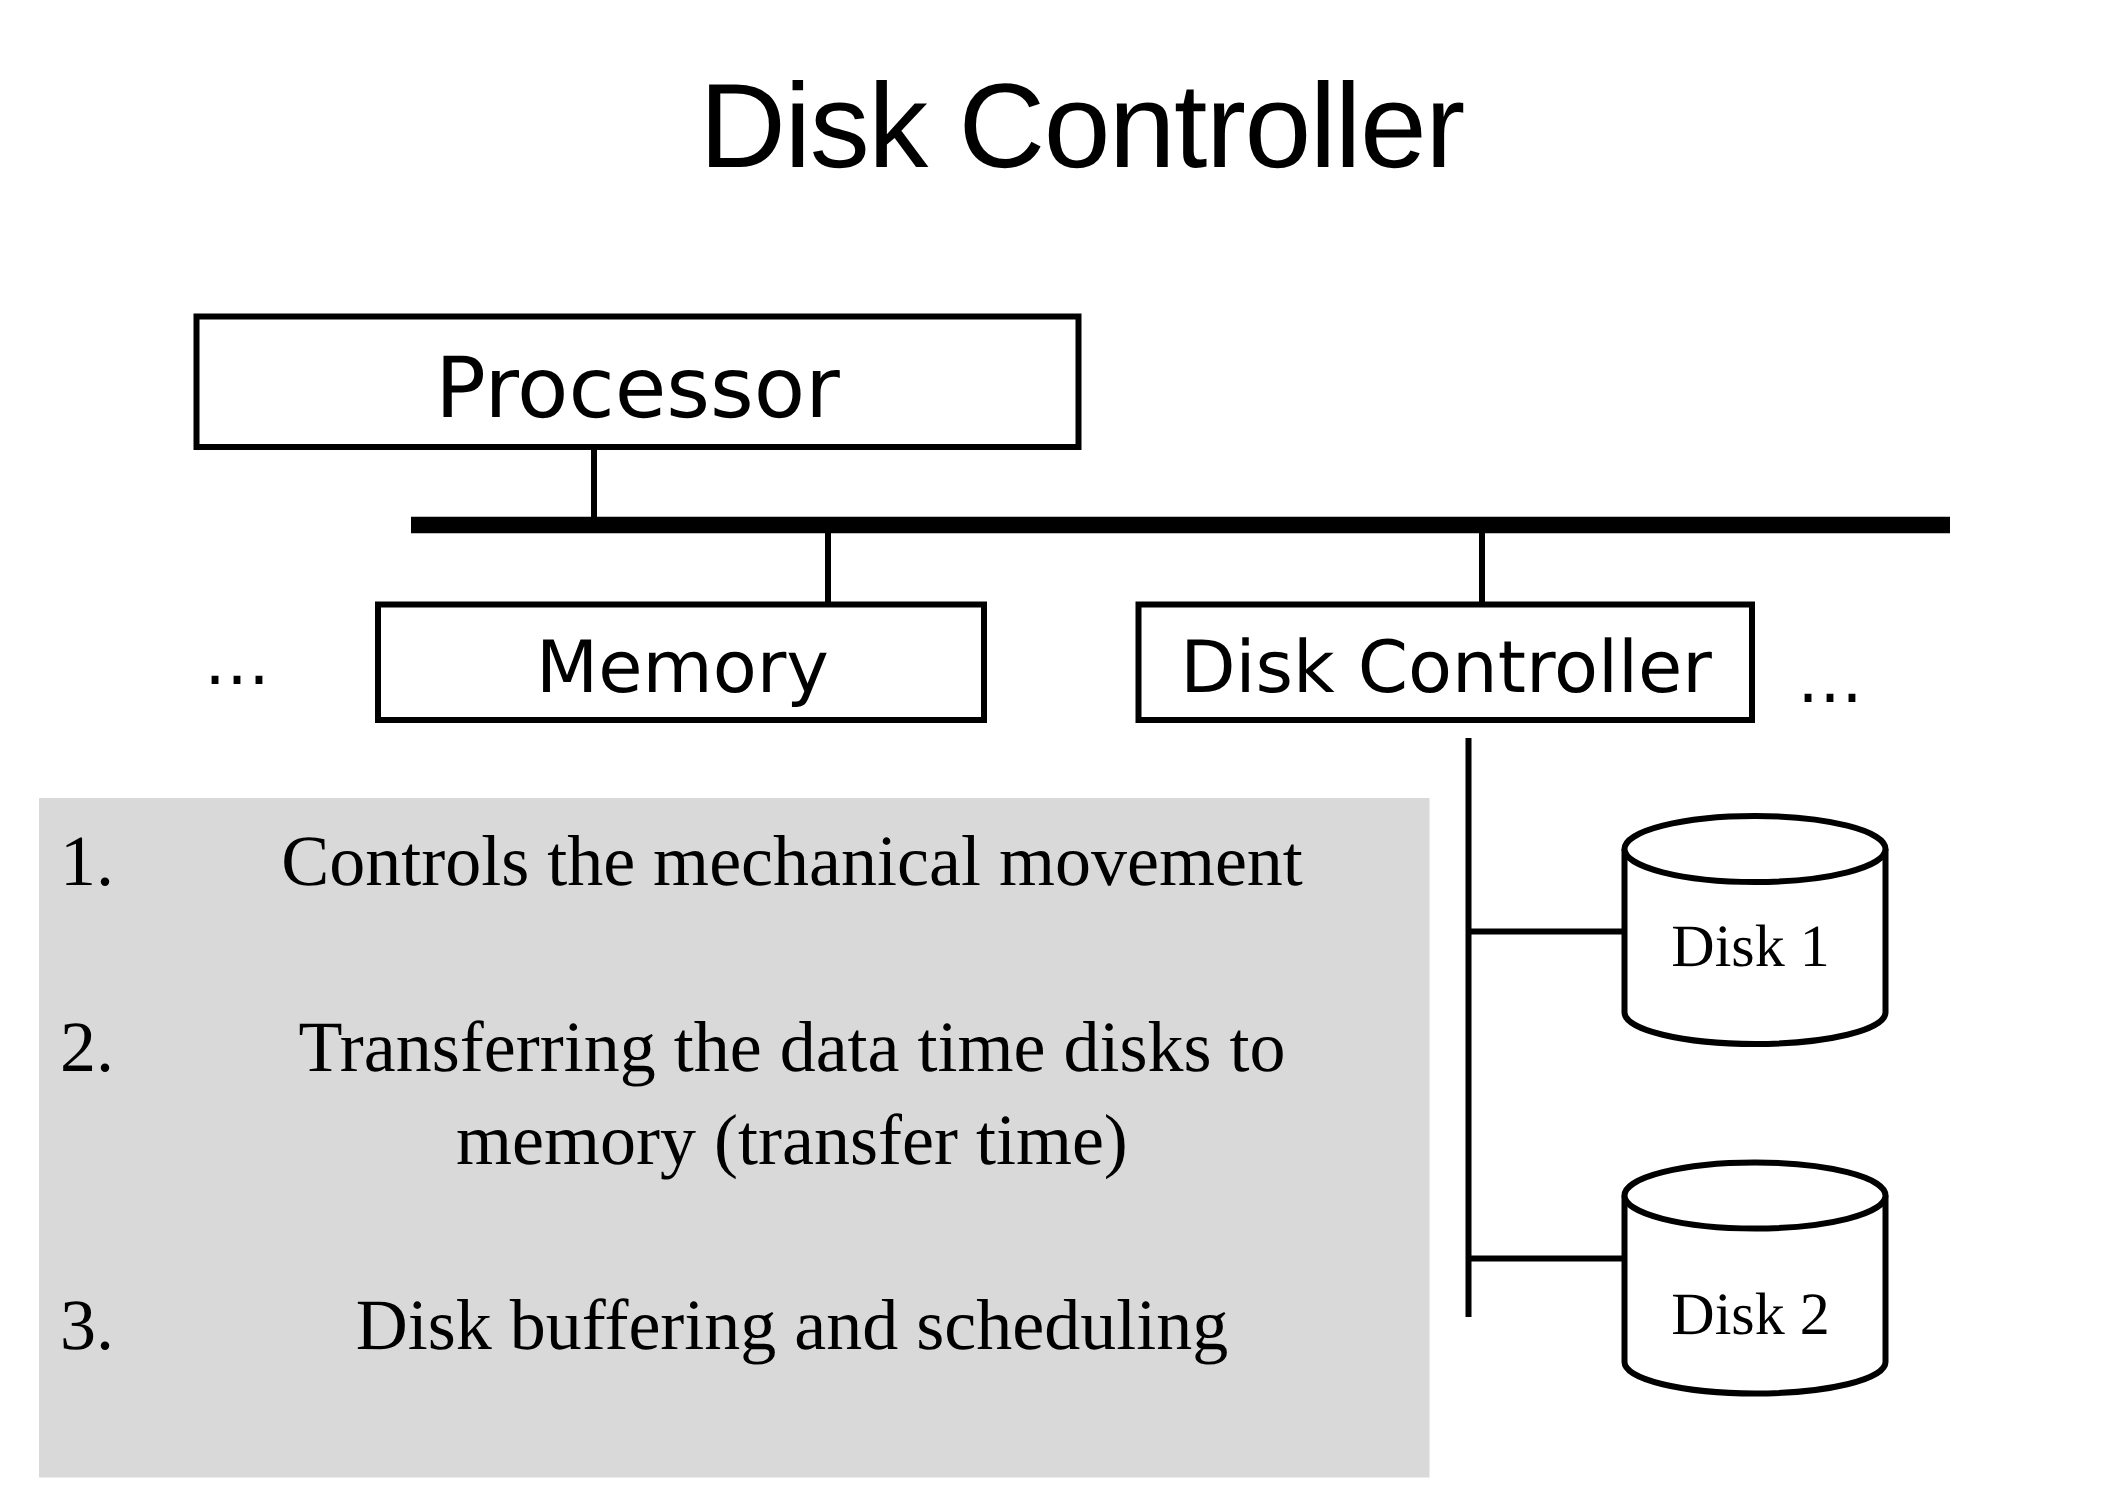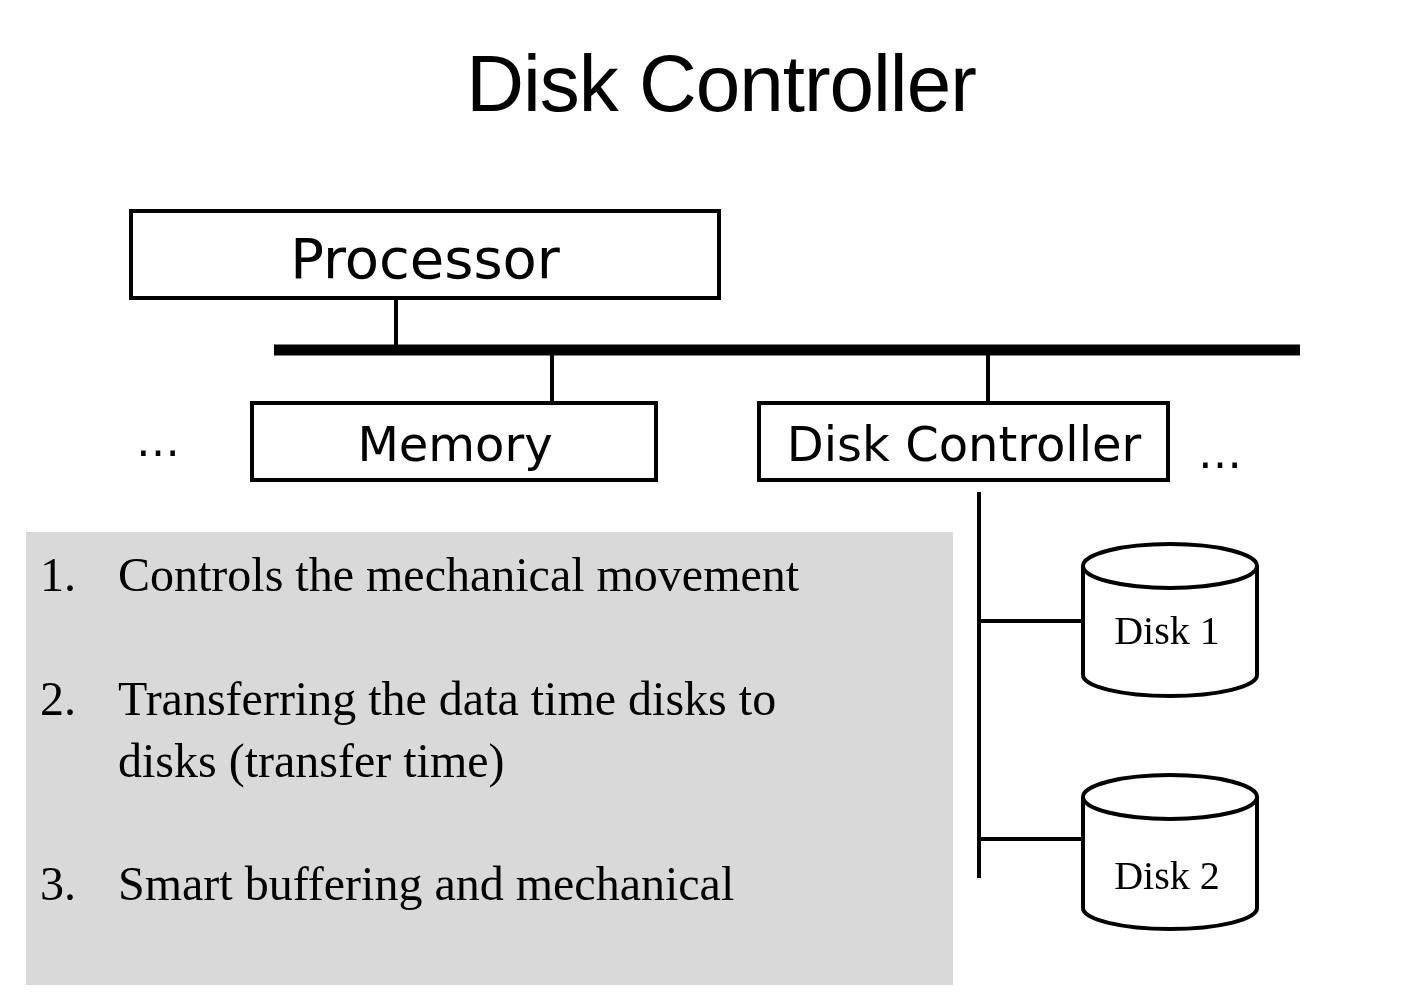--- a/index.html
+++ b/index.html
@@ -15,21 +15,21 @@
   .notes {
     position: absolute; left: 26px; top: 532px; width: 927px; height: 453px;
     background: #d9d9d9;
     font-family: "Liberation Serif", serif; font-size: 48px; color: #000;
   }
   .note {
     position: absolute; left: 0; width: 927px;
     line-height: 62px;
   }
   .note .num { position: absolute; left: 14px; top: 0; }
-  .note .text { position: absolute; left: 92px; top: 0; width: 820px; }
+  .note .text { position: absolute; left: 92px; top: 0; width: 820px; text-align: center; }
   .ellipsis { font-family: "DejaVu Sans", sans-serif; font-size: 44px; fill: #000; }
 </style>
 </head>
 <body>
 
 <div class="title">Disk Controller</div>
 
 <svg class="diagram" width="1418" height="1005">
 
   <g>
@@ -80,19 +80,19 @@
 <div class="notes" style="background: rgb(217, 217, 217);">
   <div class="note" style="top: 12px;">
     <span class="num">1.</span>
     <span class="text">Controls the mechanical movement</span>
   </div>
   <div class="note" style="top: 136px;">
     <span class="num">2.</span>
     <span class="text">Transferring the data time disks to</span>
   </div>
   <div class="note" style="top: 198px;">
-    <span class="text">disks (transfer time)</span>
+    <span class="text">memory (transfer time)</span>
   </div>
   <div class="note" style="top: 321px;">
     <span class="num">3.</span>
-    <span class="text">Smart buffering and mechanical</span>
+    <span class="text">Disk buffering and scheduling</span>
   </div>
 </div>
 
 </body></html>

